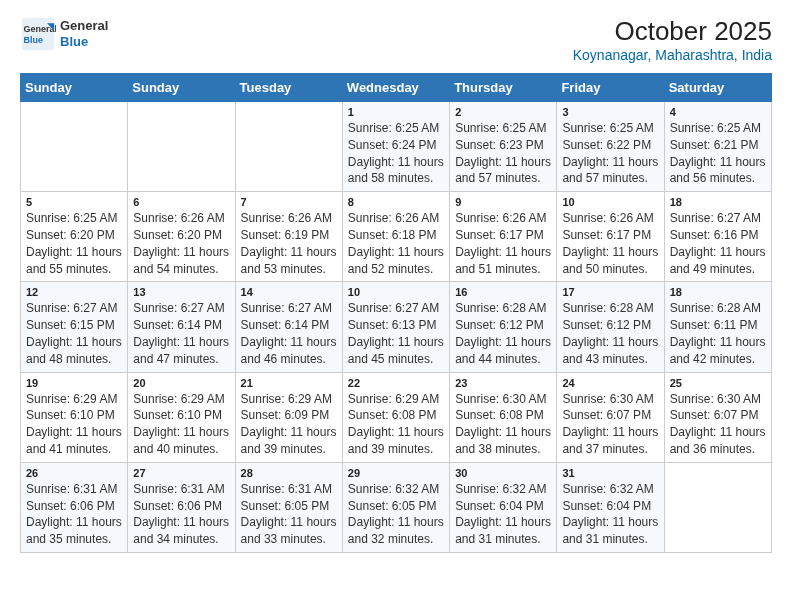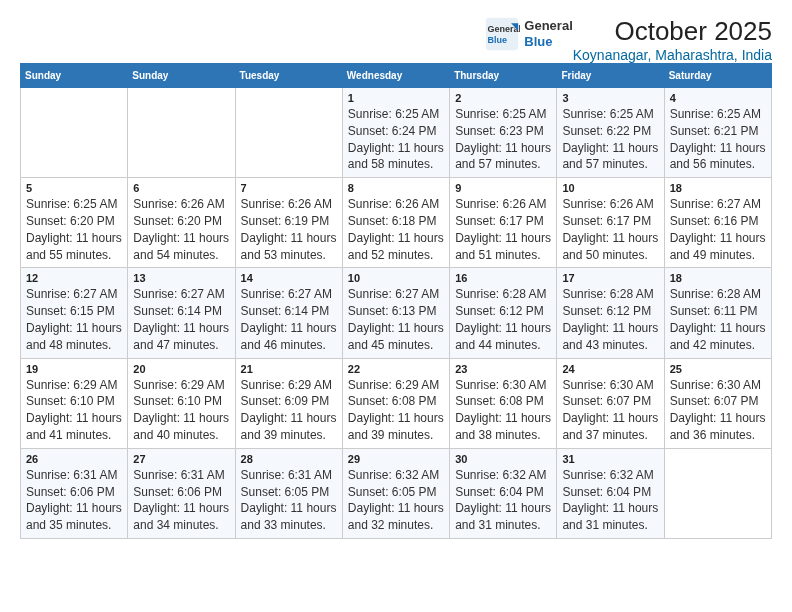--- a/index.html
+++ b/index.html
@@ -10,22 +10,23 @@
       height: 612px;
       overflow: hidden;
     }
     .page {
       width: 792px;
       min-height: 612px;
       padding: 16px 20px 10px 20px;
     }
     .header {
       display: flex;
-      justify-content: flex-end;
+      justify-content: space-between;
       align-items: flex-start;
+      margin-bottom: 10px;
     }
     .logo {
       display: flex;
       align-items: center;
       gap: 0px;
     }
     .logo-text {
       display: flex;
       flex-direction: column;
       font-size: 13px;
@@ -52,21 +53,21 @@
       color: #0369a1;
     }
     table {
       width: 100%;
       border-collapse: collapse;
       table-layout: fixed;
     }
     thead tr th {
       background-color: #2e75b6;
       color: #fff;
-      font-size: 10px;
+      font-size: 13px;
       font-weight: bold;
       padding: 6px 4px;
       text-align: left;
       border: 1px solid #2e75b6;
     }
     tbody tr td {
       vertical-align: top;
       border: 1px solid #ccc;
       padding: 4px 5px;
       font-size: 9.5px;

